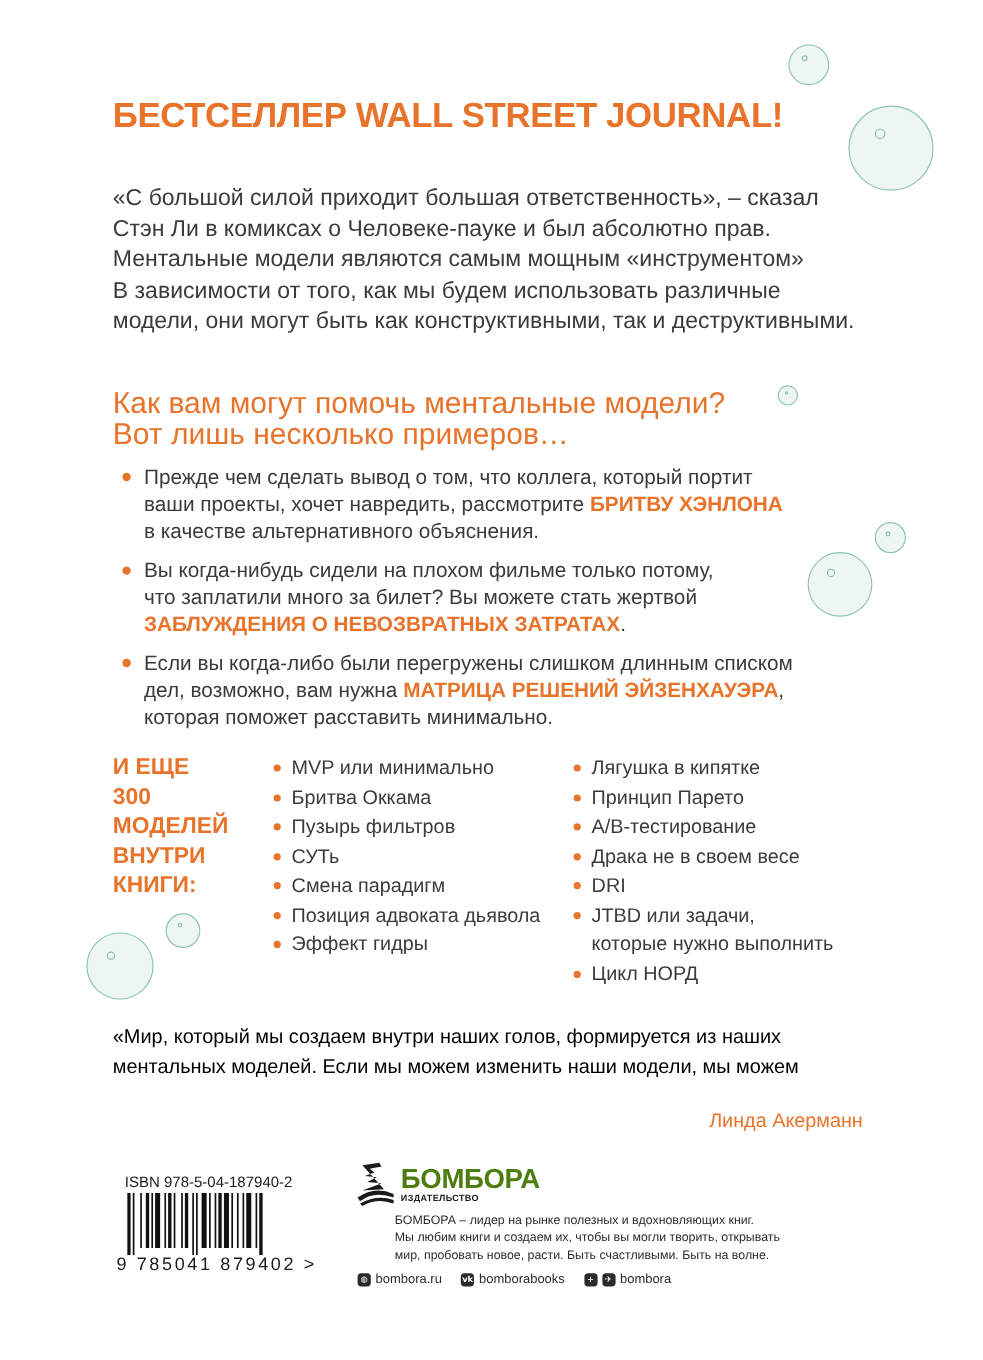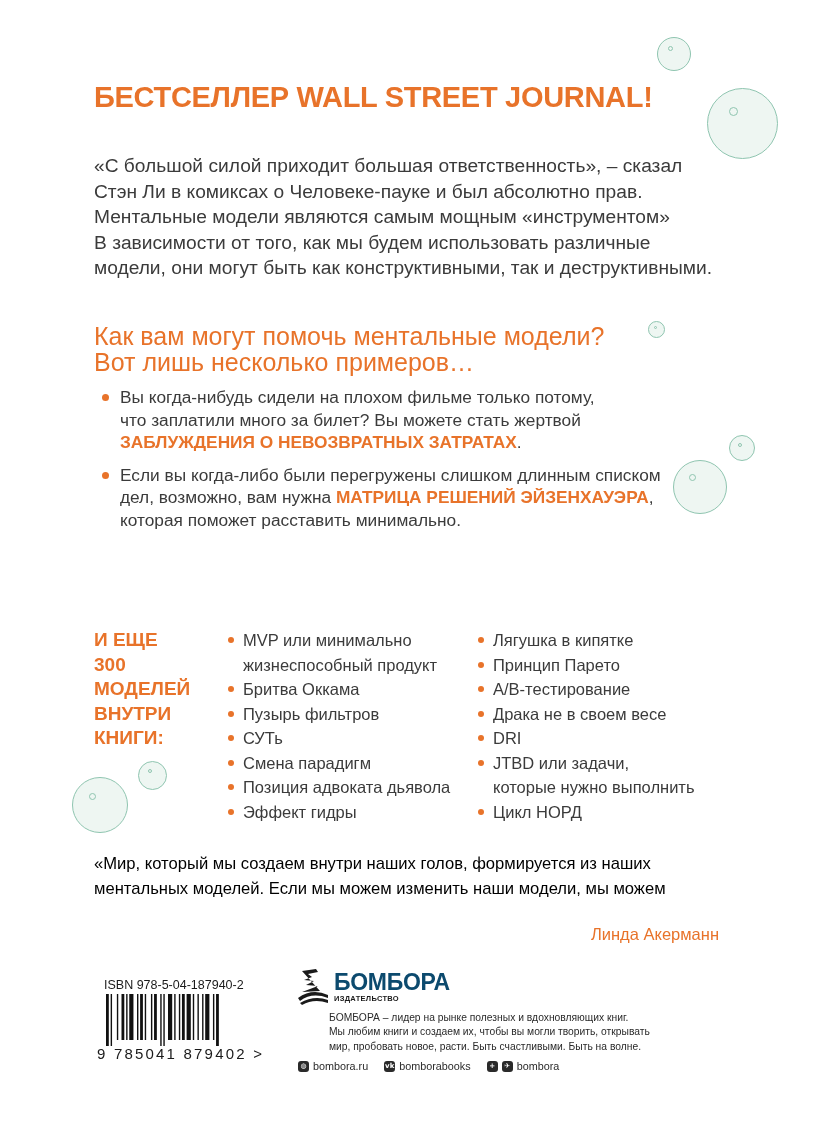--- a/index.html
+++ b/index.html
@@ -76,21 +76,21 @@
     .barcode { left: 106px; top: 994px; width: 150px; height: 52px; }
     .barcode-digits {
       left: 97px; top: 1045px;
       font-family: "Liberation Sans", sans-serif; font-size: 15px; color: #1a1a1a;
       letter-spacing: 2.2px; white-space: nowrap; text-align: center;
     }
     .logo { left: 296px; top: 968px; display: flex; align-items: center; }
     .logo-text { margin-left: 4px; }
     .logo-name {
       font-family: "Liberation Sans", sans-serif; font-weight: 700;
-      font-size: 23px; line-height: 22px; color: #0c4a6e; letter-spacing: -0.3px;
+      font-size: 23px; line-height: 22px; color: #4d7c0f; letter-spacing: -0.3px;
     }
     .logo-sub {
       font-family: "Liberation Sans", sans-serif; font-weight: 700;
       font-size: 7.5px; color: #1a1a1a; letter-spacing: 0.3px; margin-top: 1px;
     }
     .pub-desc {
       left: 298px; top: 1011px; margin: 0;
       font-family: "Liberation Sans", sans-serif; font-size: 10.3px;
       line-height: 14.3px; color: #2a2a2a;
     }
@@ -146,20 +146,26 @@
   <span>В зависимости от того, как мы будем использовать различные</span>
   <span>модели, они могут быть как конструктивными, так и деструктивными.</span>
 </p>
 
 <h2 class="abs subhead">
   <span>Как вам могут помочь ментальные модели?</span>
   <span>Вот лишь несколько примеров…</span>
 </h2>
 
 <ul class="abs examples">
+  <li>
+    <span class="dot"></span>
+    <span class="l">Прежде чем сделать вывод о том, что коллега, который портит</span>
+    <span class="l"><span>ваши проекты, хочет навредить, рассмотрите </span><span class="em">БРИТВУ ХЭНЛОНА</span></span>
+    <span class="l">в качестве альтернативного объяснения.</span>
+  </li>
   <li>
     <span class="dot"></span>
     <span class="l">Вы когда-нибудь сидели на плохом фильме только потому,</span>
     <span class="l">что заплатили много за билет? Вы можете стать жертвой</span>
     <span class="l"><span class="em">ЗАБЛУЖДЕНИЯ О НЕВОЗВРАТНЫХ ЗАТРАТАХ</span><span>.</span></span>
   </li>
   <li>
     <span class="dot"></span>
     <span class="l">Если вы когда-либо были перегружены слишком длинным списком</span>
     <span class="l"><span>дел, возможно, вам нужна </span><span class="em">МАТРИЦА РЕШЕНИЙ ЭЙЗЕНХАУЭРА</span><span>,</span></span>
@@ -170,21 +176,20 @@
 <div class="abs more-label">
   <span>И ЕЩЕ</span>
   <span>300</span>
   <span>МОДЕЛЕЙ</span>
   <span>ВНУТРИ</span>
   <span>КНИГИ:</span>
 </div>
 
 <ul class="abs models col1" id="models-col1">
     <li><span class="mdot"></span><span>MVP или минимально</span></li>
-    <li><span>жизнеспособный продукт</span></li>
     <li><span class="mdot"></span><span>Бритва Оккама</span></li>
     <li><span class="mdot"></span><span>Пузырь фильтров</span></li>
     <li><span class="mdot"></span><span>СУТь</span></li>
     <li><span class="mdot"></span><span>Смена парадигм</span></li>
     <li><span class="mdot"></span><span>Позиция адвоката дьявола</span></li>
     <li><span class="mdot"></span><span>Эффект гидры</span></li>
   </ul>
 <ul class="abs models col2" id="models-col2">
     <li><span class="mdot"></span><span>Лягушка в кипятке</span></li>
     <li><span class="mdot"></span><span>Принцип Парето</span></li>

